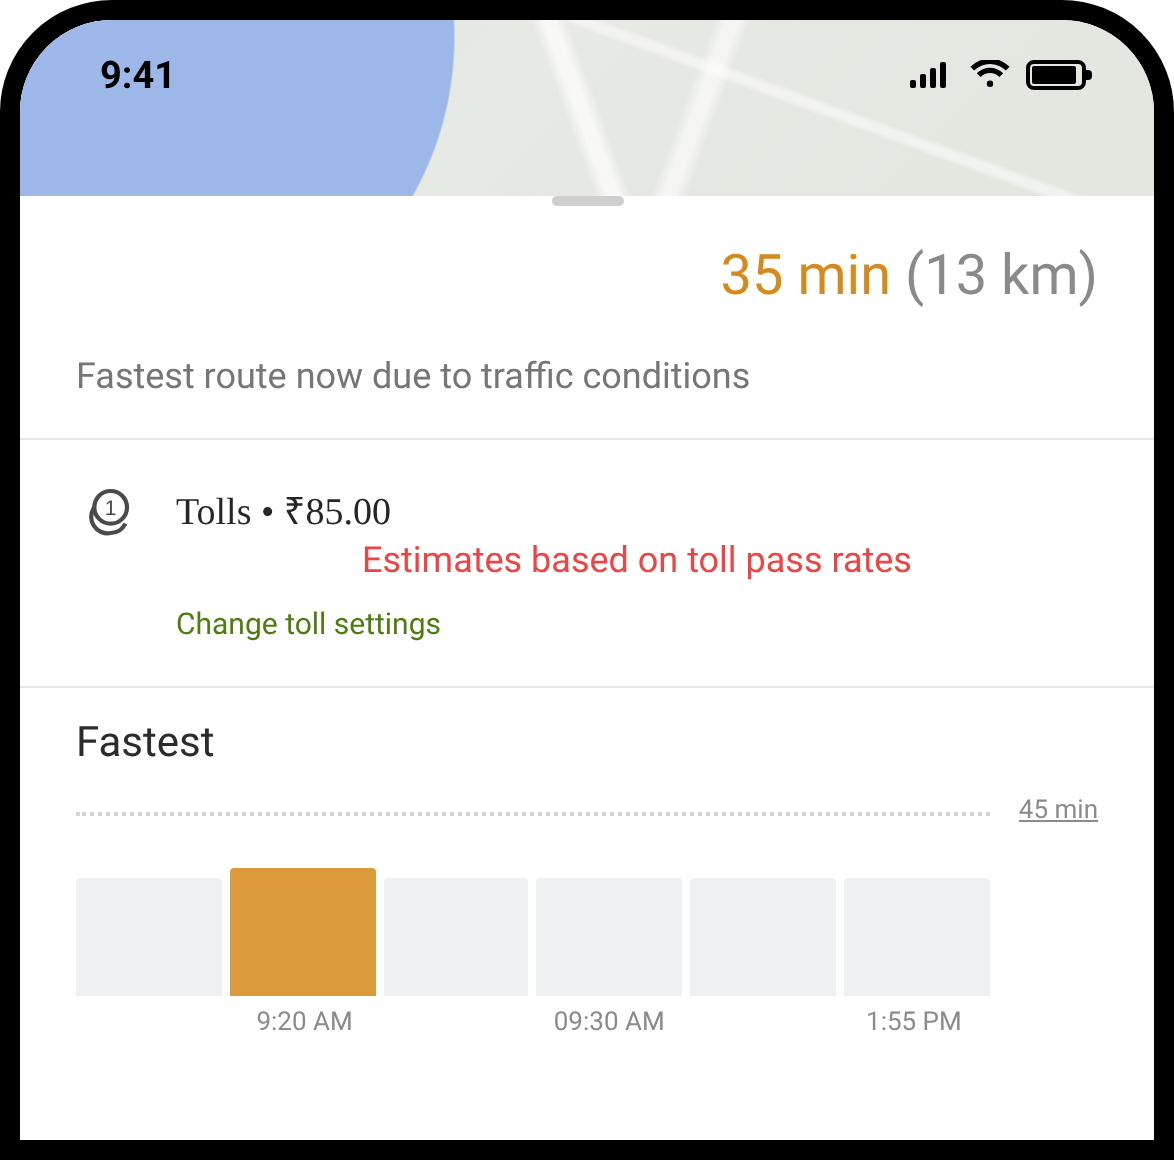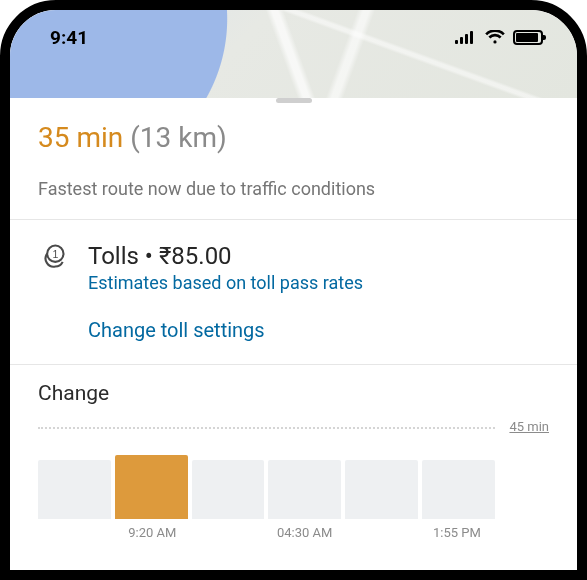--- a/index.html
+++ b/index.html
@@ -55,35 +55,35 @@
     margin-top: -8px;
     position: relative;
   }
   .grabber {
     width: 36px; height: 5px; background: #cfcfcf; border-radius: 3px;
     margin: 8px auto 0 auto;
   }
   .header {
     padding: 18px 28px 20px 28px;
   }
-  .duration-line { font-size: 28px; font-weight: 400; }
+  .duration-line { font-size: 28px; font-weight: 400; text-align: right; }
   .duration { color: #d58a1e; }
   .distance { color: #8a8a8a; }
   .subline { color: #767676; font-size: 18px; margin-top: 24px; }
   .divider { height: 1px; background: #e6e6e6; }
   .toll-row {
     display: flex; gap: 20px;
     padding: 22px 28px 22px 28px;
   }
   .toll-icon { width: 30px; flex: 0 0 30px; display: flex; justify-content: center; }
   .toll-icon svg { width: 28px; height: 28px; stroke: #4a4a4a; }
   .toll-text { flex: 1; }
-  .toll-title { font-size: 24px; color: #262626; }
-  .toll-sub { font-size: 18px; color: #0369a1; margin-top: 2px; }
-  .toll-link { font-size: 20px; color: #0369a1; margin-top: 25px; display: inline-block; cursor: pointer; }
+  .toll-title { font-size: 19px; color: #262626; font-family: Liberation Serif, serif; }
+  .toll-sub { font-size: 18px; color: #ef4444; margin-top: 2px; text-align: center; }
+  .toll-link { font-size: 15px; color: #4d7c0f; margin-top: 12px; display: inline-block; cursor: pointer; }
   .traffic-section { padding: 16px 28px 10px 28px; }
   .traffic-title { font-size: 21px; color: #2b2b2b; margin-bottom: 22px; }
   .chart-wrap { position: relative; }
   .gridline {
     border-top: 2px dotted #d5d5d5;
     position: absolute; left: 0; right: 54px; top: 0;
   }
   .grid-label {
     position: absolute; right: 0; top: -8px;
     font-size: 13px; color: #8b8b8b; text-decoration: underline;
@@ -174,37 +174,37 @@
       <div class="toll-text">
         <div class="toll-title">Tolls • ₹85.00</div>
         <div class="toll-sub">Estimates based on toll pass rates</div>
         <a class="toll-link">Change toll settings</a>
       </div>
     </div>
 
     <div class="divider"></div>
 
     <div class="traffic-section">
-      <div class="traffic-title">Change</div>
+      <div class="traffic-title">Fastest</div>
       <div class="chart-wrap">
         <div class="gridline"></div>
         <div class="grid-label">45 min</div>
         <div class="bars" id="bars">
             <div class="bar" style="height: 77.7778%;"></div>
             <div class="bar highlight" style="height: 84.4444%;"></div>
             <div class="bar" style="height: 77.7778%;"></div>
             <div class="bar" style="height: 77.7778%;"></div>
             <div class="bar" style="height: 77.7778%;"></div>
             <div class="bar" style="height: 77.7778%;"></div>
           </div>
         <div class="axis" id="axis">
             <div class="axis-cell"></div>
             <div class="axis-cell">9:20 AM</div>
             <div class="axis-cell"></div>
-            <div class="axis-cell">04:30 AM</div>
+            <div class="axis-cell">09:30 AM</div>
             <div class="axis-cell"></div>
             <div class="axis-cell">1:55 PM</div>
           </div>
       </div>
     </div>
 
   </div>
 </div>
 
 </body></html>

